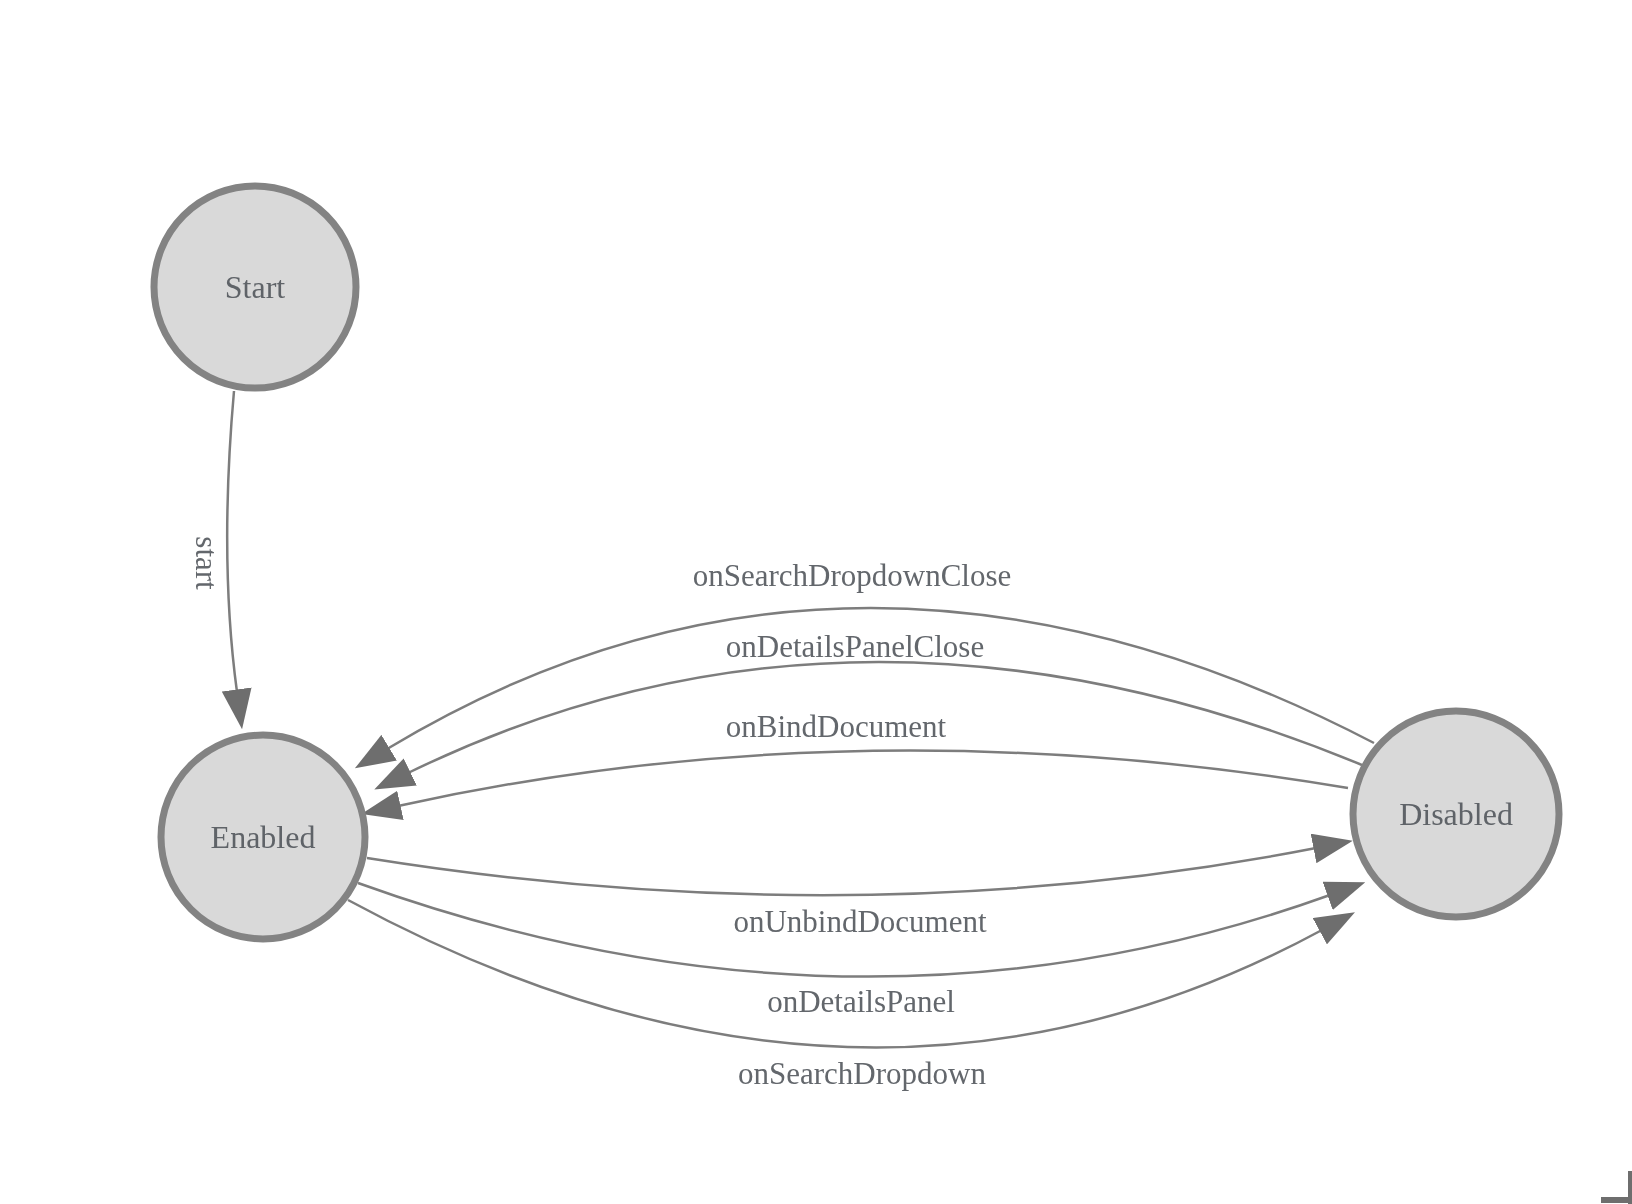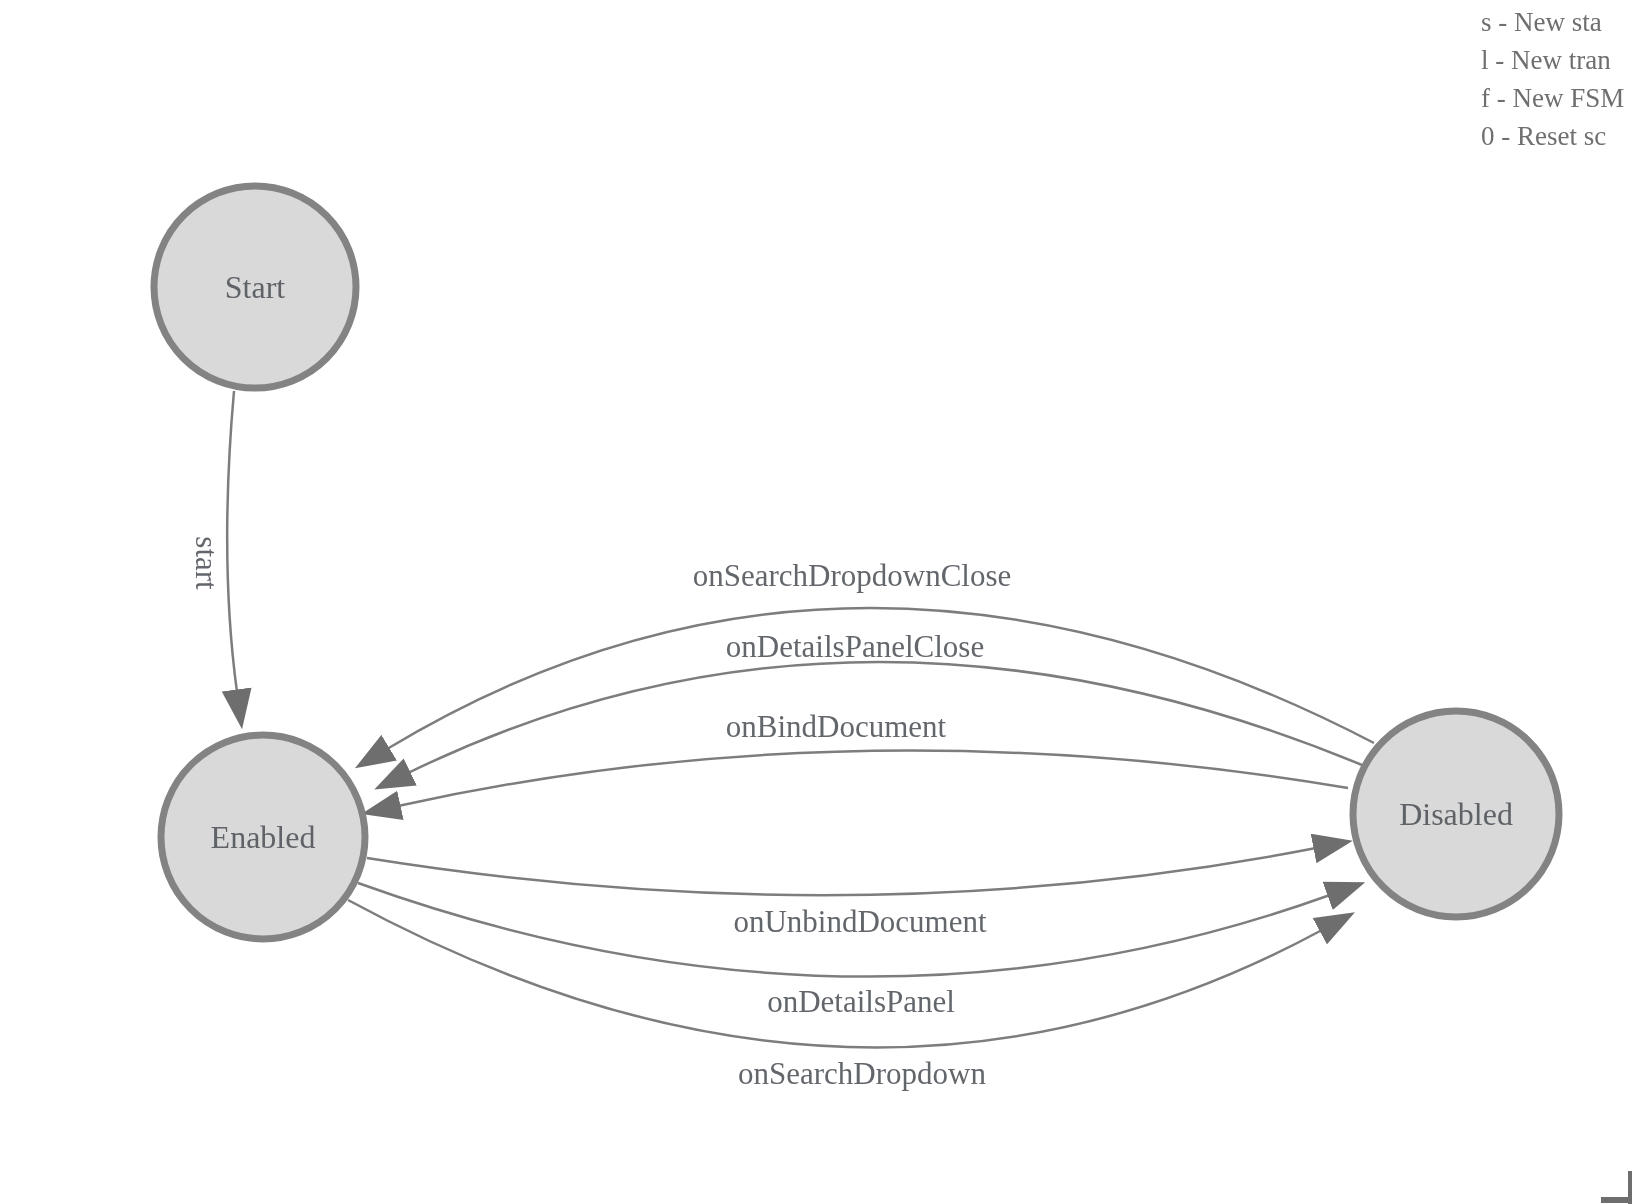--- a/index.html
+++ b/index.html
@@ -102,23 +102,17 @@
     <circle class="state-circle" cx="255" cy="287" r="101" fill="#d9d9d9"></circle>
     <text class="state-label" x="255" y="298">Start</text>
 
     <circle class="state-circle" cx="263" cy="837" r="102" fill="#d9d9d9"></circle>
     <text class="state-label" x="263" y="848">Enabled</text>
 
     <circle class="state-circle" cx="1456" cy="814" r="103" fill="#d9d9d9"></circle>
     <text class="state-label" x="1456" y="825">Disabled</text>
   </svg>
 
-  <div class="legend">
-    <div>s - New sta</div>
-    <div>l - New tran</div>
-    <div>f - New FSM</div>
-    <div>0 - Reset sc</div>
-  </div>
 
   <div class="corner-bracket-v"></div>
   <div class="corner-bracket-h"></div>
 
 </div>
 
 </body></html>

